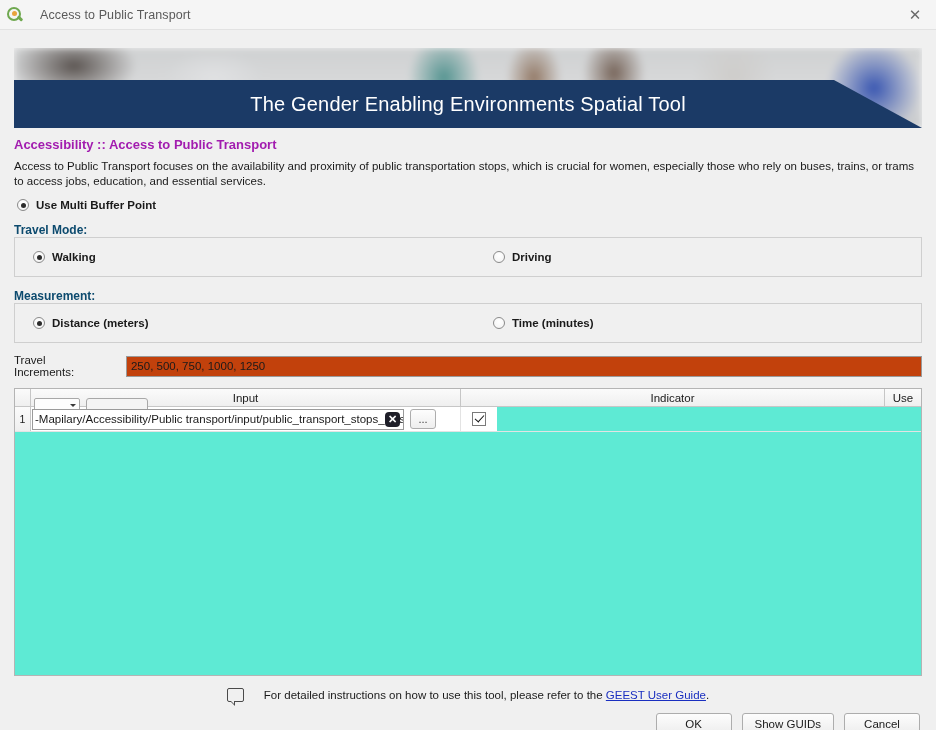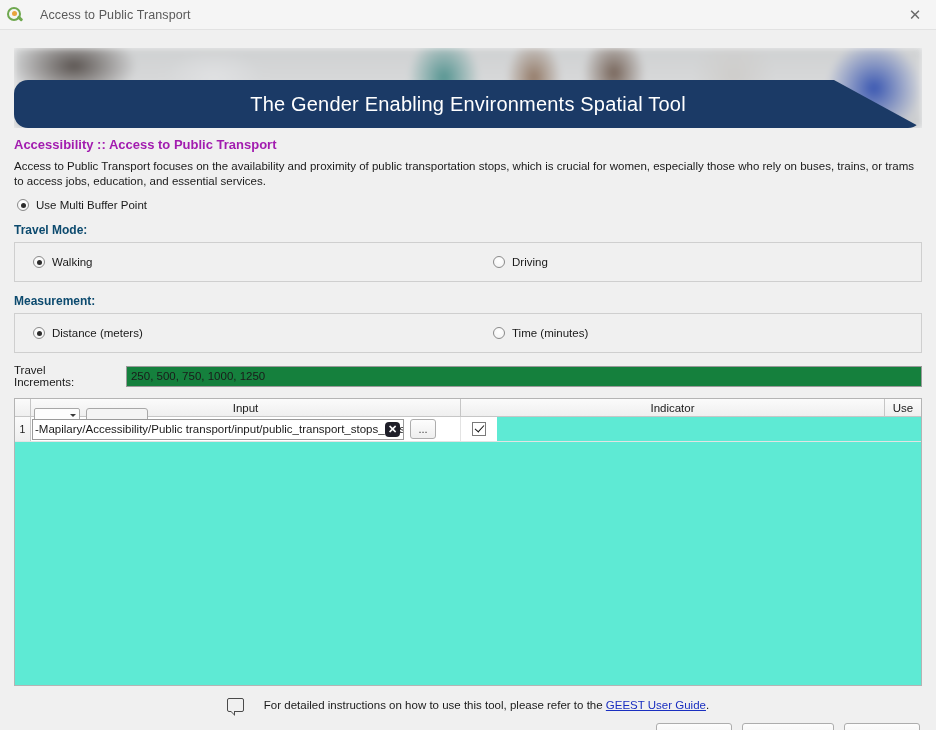--- a/index.html
+++ b/index.html
@@ -115,21 +115,20 @@
     position: absolute;
     left: 0;
     bottom: 0;
     width: 908px;
     height: 48px;
     background: #1b3a66;
     display: flex;
     align-items: center;
     justify-content: center;
     clip-path: polygon(0 0, 820px 0, 908px 100%, 0 100%);
-    border-radius: 14px;
   }
   .banner-title {
     color: #ffffff;
     font-size: 20px;
     font-family: "Liberation Sans", sans-serif;
     letter-spacing: 0.2px;
   }
 
   
   .section-heading {
@@ -144,20 +143,21 @@
     color: #1a1a1a;
     line-height: 15px;
     max-width: 905px;
   }
 
   
   .radio-row {
     display: flex;
     align-items: center;
     gap: 7px;
+    font-weight: bold;
   }
   .radio {
     width: 12px;
     height: 12px;
     border-radius: 50%;
     border: 1px solid #8a8a8a;
     background: radial-gradient(circle at 50% 35%, #ffffff, #f2f2f2);
     box-sizing: border-box;
     position: relative;
     flex: 0 0 auto;
@@ -180,21 +180,20 @@
   }
 
   
   .group-label {
     margin-top: 12px;
     font-size: 12px;
     font-weight: bold;
     color: #0c4a6e;
   }
   .groupbox {
-    margin-top: 5px;
     width: 908px;
     height: 40px;
     border: 1px solid #cfcfcf;
     background: #f0f0f0;
     box-sizing: border-box;
     display: flex;
     align-items: center;
     position: relative;
   }
   .groupbox .opt-a { position: absolute; left: 18px; }
@@ -208,21 +207,21 @@
     gap: 18px;
   }
   .increments-label {
     font-size: 11.5px;
     color: #1a1a1a;
   }
   .increments-input {
     width: 803px;
     height: 21px;
     border: 1px solid #9a9a9a;
-    background: #15803d;
+    background: #c2410c;
     font-family: "Liberation Sans", sans-serif;
     font-size: 11.5px;
     color: #1a1a1a;
     padding: 0 4px;
     box-sizing: border-box;
     outline: none;
   }
 
   
   .table-wrap {

